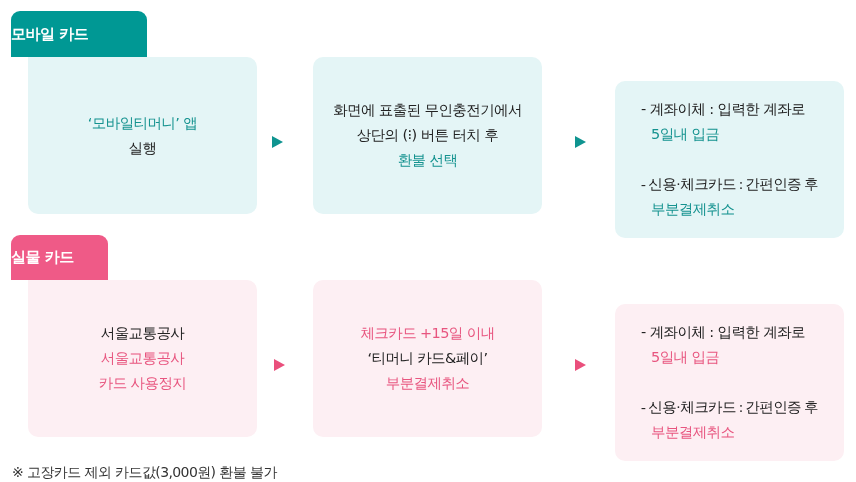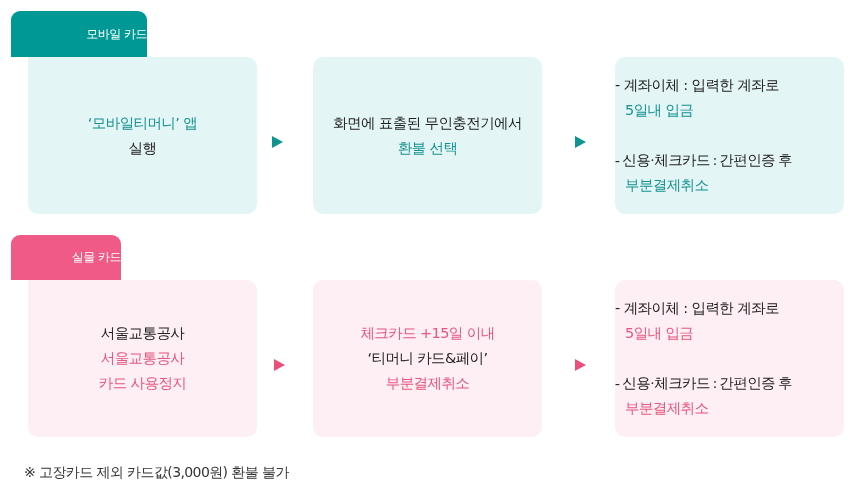--- a/index.html
+++ b/index.html
@@ -4,39 +4,39 @@
   <style>
     html, body { margin: 0; padding: 0; background: #ffffff; }
     body {
       width: 856px; height: 482px; position: relative; overflow: hidden;
       font-family: "DejaVu Sans", "Liberation Sans", sans-serif;
       color: #222222;
     }
     .tab {
       position: absolute; left: 11px;
       height: 46px; border-radius: 9px 9px 0 0;
-      color: #ffffff; font-size: 12px; font-weight: normal;
-      display: flex; align-items: center; justify-content: flex-end;
+      color: #ffffff; font-size: 15px; font-weight: bold;
+      display: flex; align-items: center; justify-content: flex-start;
       letter-spacing: -0.5px;
     }
     .tab.teal { top: 11px; width: 136px; background: #009894; }
-    .tab.pink { top: 235px; width: 110px; height: 45px; background: #ef5a87; }
+    .tab.pink { top: 235px; width: 97px; height: 45px; background: #ef5a87; }
 
     .box {
       position: absolute; width: 229px; height: 157px;
       border-radius: 10px;
       display: flex; flex-direction: column; justify-content: center; align-items: center;
       text-align: center; font-size: 14.5px; line-height: 25px; letter-spacing: -0.6px;
     }
     .row1 .box { top: 57px; background: #e4f5f6; }
     .row2 .box { top: 280px; background: #fdeff3; }
     .box.first { border-top-left-radius: 0; }
     .b1 { left: 28px; }
     .b2 { left: 313px; }
-    .b3 { left: 615px; align-items: flex-start; text-align: left; box-sizing: border-box; }
+    .b3 { left: 615px; align-items: flex-start; text-align: left; padding-left: 26px; box-sizing: border-box; margin-top: 24px; }
 
     .teal-t { color: #14928f; }
     .pink-t { color: #e8557f; }
     .dark-t { color: #222222; }
 
     .b3 .item { display: block; }
     .b3 .item + .item { margin-top: 25px; font-family: Liberation Serif, serif; }
     .b3 .sub { display: block; padding-left: 10px; }
 
     .arrow {
@@ -44,41 +44,42 @@
       border-top: 6px solid transparent; border-bottom: 6px solid transparent;
       border-left: 11px solid #0f9490;
     }
     .arrow.pink { border-left-color: #ea4f7c; }
     .a1 { left: 272px; top: 136px; }
     .a2 { left: 575px; top: 136px; }
     .a3 { left: 274px; top: 359px; }
     .a4 { left: 575px; top: 359px; }
 
     .note {
-      position: absolute; left: 24px; top: 450px;
+      position: absolute; left: 12px; top: 450px;
       font-size: 14px; color: #333333; letter-spacing: -0.6px;
     }
   </style>
 </head>
 <body>
 
 <section class="row1">
   <div class="tab teal">
     <span>모바일 카드</span>
   </div>
 
   <div class="box b1 first">
     <span class="teal-t">‘모바일티머니’ 앱</span>
     <span class="dark-t">실행</span>
   </div>
 
   <div class="arrow a1"></div>
 
   <div class="box b2">
     <span class="dark-t">화면에 표출된 무인충전기에서</span>
+    <span class="dark-t">상단의 (⁝) 버튼 터치 후</span>
     <span class="teal-t">환불 선택</span>
   </div>
 
   <div class="arrow a2"></div>
 
   <div class="box b3">
     <div class="item">
       <span class="dark-t">- 계좌이체 : 입력한 계좌로</span>
       <span class="sub teal-t">5일내 입금</span>
     </div>

